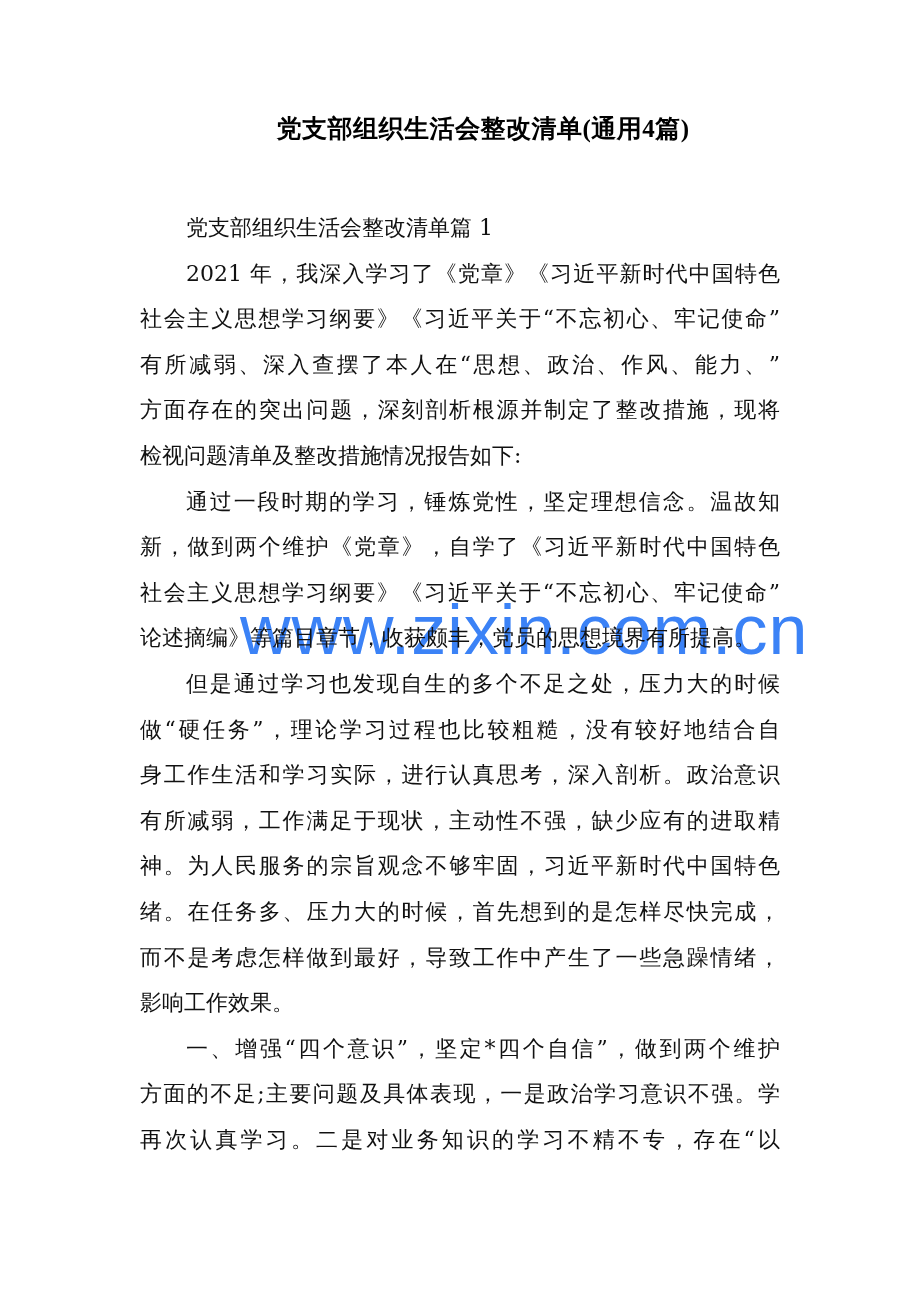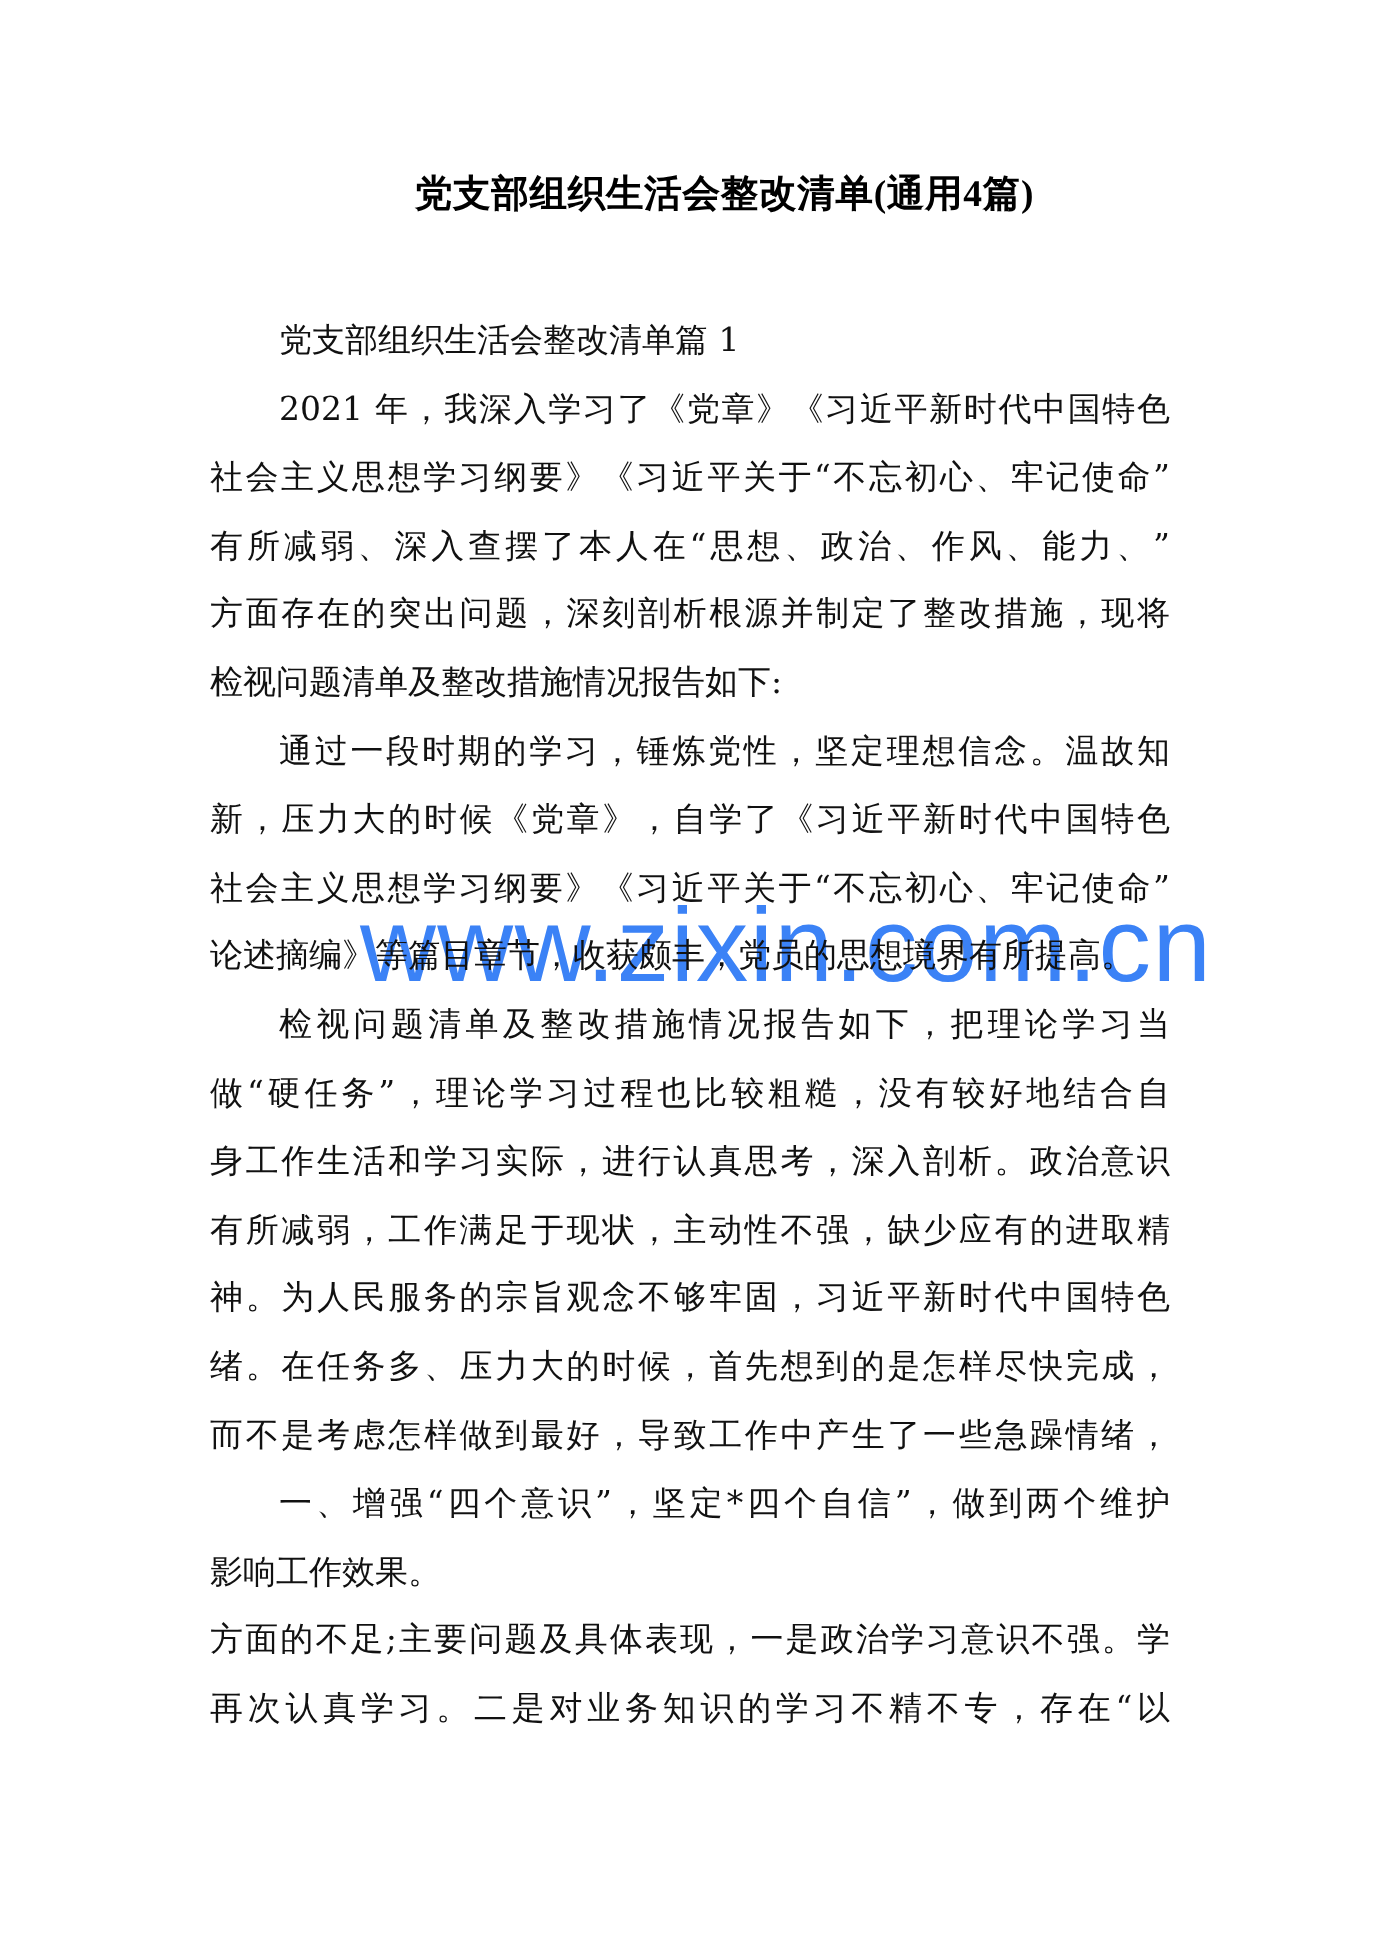--- a/index.html
+++ b/index.html
@@ -80,28 +80,28 @@
   <div class="title">党支部组织生活会整改清单(通用4篇)</div>
 
   <div class="body">
     <div class="line indent last">党支部组织生活会整改清单篇 1</div>
     <div class="line indent">2021 年，我深入学习了《党章》《习近平新时代中国特色</div>
     <div class="line">社会主义思想学习纲要》《习近平关于“不忘初心、牢记使命”</div>
     <div class="line">有所减弱、深入查摆了本人在“思想、政治、作风、能力、”</div>
     <div class="line">方面存在的突出问题，深刻剖析根源并制定了整改措施，现将</div>
     <div class="line last">检视问题清单及整改措施情况报告如下:</div>
     <div class="line indent">通过一段时期的学习，锤炼党性，坚定理想信念。温故知</div>
-    <div class="line">新，压力大的时候《党章》，自学了《习近平新时代中国特色</div>
+    <div class="line">新，做到两个维护《党章》，自学了《习近平新时代中国特色</div>
     <div class="line">社会主义思想学习纲要》《习近平关于“不忘初心、牢记使命”</div>
     <div class="line last">论述摘编》等篇目章节，收获颇丰，党员的思想境界有所提高。</div>
-    <div class="line indent">检视问题清单及整改措施情况报告如下，把理论学习当</div>
+    <div class="line indent">但是通过学习也发现自生的多个不足之处，压力大的时候</div>
     <div class="line">做“硬任务”，理论学习过程也比较粗糙，没有较好地结合自</div>
     <div class="line">身工作生活和学习实际，进行认真思考，深入剖析。政治意识</div>
     <div class="line">有所减弱，工作满足于现状，主动性不强，缺少应有的进取精</div>
     <div class="line">神。为人民服务的宗旨观念不够牢固，习近平新时代中国特色</div>
     <div class="line">绪。在任务多、压力大的时候，首先想到的是怎样尽快完成，</div>
     <div class="line">而不是考虑怎样做到最好，导致工作中产生了一些急躁情绪，</div>
+    <div class="line last">影响工作效果。</div>
     <div class="line indent">一、增强“四个意识”，坚定*四个自信”，做到两个维护</div>
-    <div class="line last">影响工作效果。</div>
     <div class="line">方面的不足;主要问题及具体表现，一是政治学习意识不强。学</div>
     <div class="line">再次认真学习。二是对业务知识的学习不精不专，存在“以</div>
   </div>
 </div>
 
 </body></html>

